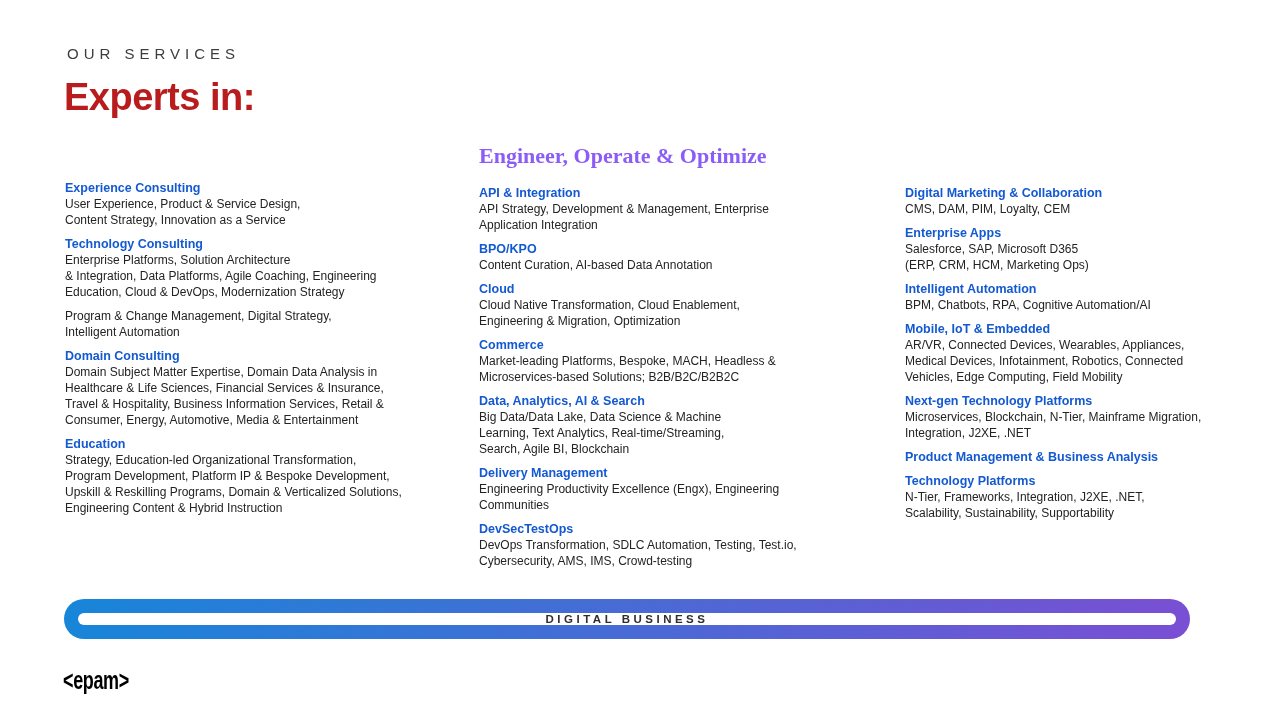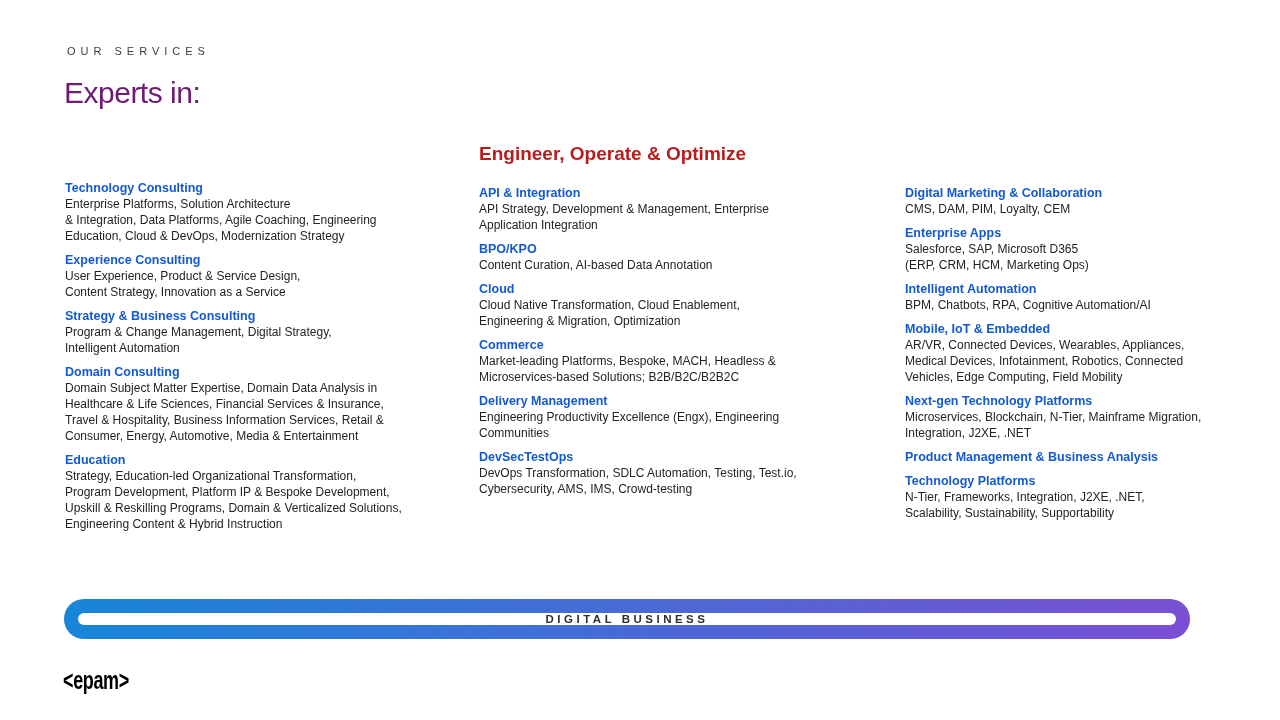--- a/index.html
+++ b/index.html
@@ -7,31 +7,31 @@
     width:1280px; height:720px;
     background:#ffffff;
     font-family:"Liberation Sans", sans-serif;
     position:relative; overflow:hidden;
     color:#212121;
   }
   .slide { position:absolute; inset:0; }
 
   .eyebrow {
     position:absolute; left:67px; top:45px;
-    font-size:11px; letter-spacing:5px;
+    font-size:15px; letter-spacing:5px;
     color:#3c3c3c; font-weight:400;
   }
   .page-title {
     position:absolute; left:64px; top:76px;
-    font-size:30px; font-weight:400; color:#701a75;
+    font-size:38px; font-weight:700; color:#b91c1c;
     letter-spacing:-0.5px;
   }
   .col2-heading {
     position:absolute; left:479px; top:143px;
-    font-size:19px; font-weight:700; color:#b91c1c;
+    font-size:22px; font-weight:700; color:#8b5cf6;font-family:Liberation Serif, serif;
   }
 
   .col {
     position:absolute;
     display:flex; flex-direction:column; gap:8px;
   }
   .col-1 { left:65px;  top:180px; width:410px; }
   .col-2 { left:479px; top:185px; width:380px; }
   .col-3 { left:865px; top:185px; width:380px;margin-left:40px; }
 
@@ -75,32 +75,31 @@
 <div class="slide">
 
   <div class="eyebrow">OUR SERVICES</div>
 
   <div class="page-title">Experts in:</div>
 
   <div class="col2-heading">Engineer, Operate &amp; Optimize</div>
 
   <div class="col col-1">
       <div>
+        <p class="service-title">Experience Consulting</p>
+        <p class="service-body">User Experience, Product &amp; Service Design,
+Content Strategy, Innovation as a Service</p>
+      </div>
+      <div>
         <p class="service-title">Technology Consulting</p>
         <p class="service-body">Enterprise Platforms, Solution Architecture
 &amp; Integration, Data Platforms, Agile Coaching, Engineering
 Education, Cloud &amp; DevOps, Modernization Strategy</p>
       </div>
       <div>
-        <p class="service-title">Experience Consulting</p>
-        <p class="service-body">User Experience, Product &amp; Service Design,
-Content Strategy, Innovation as a Service</p>
-      </div>
-      <div>
-        <p class="service-title">Strategy &amp; Business Consulting</p>
         <p class="service-body">Program &amp; Change Management, Digital Strategy,
 Intelligent Automation</p>
       </div>
       <div>
         <p class="service-title">Domain Consulting</p>
         <p class="service-body">Domain Subject Matter Expertise, Domain Data Analysis in
 Healthcare &amp; Life Sciences, Financial Services &amp; Insurance,
 Travel &amp; Hospitality, Business Information Services, Retail &amp;
 Consumer, Energy, Automotive, Media &amp; Entertainment</p>
       </div>
@@ -124,20 +123,26 @@
       </div>
       <div>
         <p class="service-title">Cloud</p>
         <p class="service-body">Cloud Native Transformation, Cloud Enablement,
 Engineering &amp; Migration, Optimization</p>
       </div>
       <div>
         <p class="service-title">Commerce</p>
         <p class="service-body">Market-leading Platforms, Bespoke, MACH, Headless &amp;
 Microservices-based Solutions; B2B/B2C/B2B2C</p>
+      </div>
+      <div>
+        <p class="service-title">Data, Analytics, AI &amp; Search</p>
+        <p class="service-body">Big Data/Data Lake, Data Science &amp; Machine
+Learning, Text Analytics, Real-time/Streaming,
+Search, Agile BI, Blockchain</p>
       </div>
       <div>
         <p class="service-title">Delivery Management</p>
         <p class="service-body">Engineering Productivity Excellence (Engx), Engineering
 Communities</p>
       </div>
       <div>
         <p class="service-title">DevSecTestOps</p>
         <p class="service-body">DevOps Transformation, SDLC Automation, Testing, Test.io,
 Cybersecurity, AMS, IMS, Crowd-testing</p>

